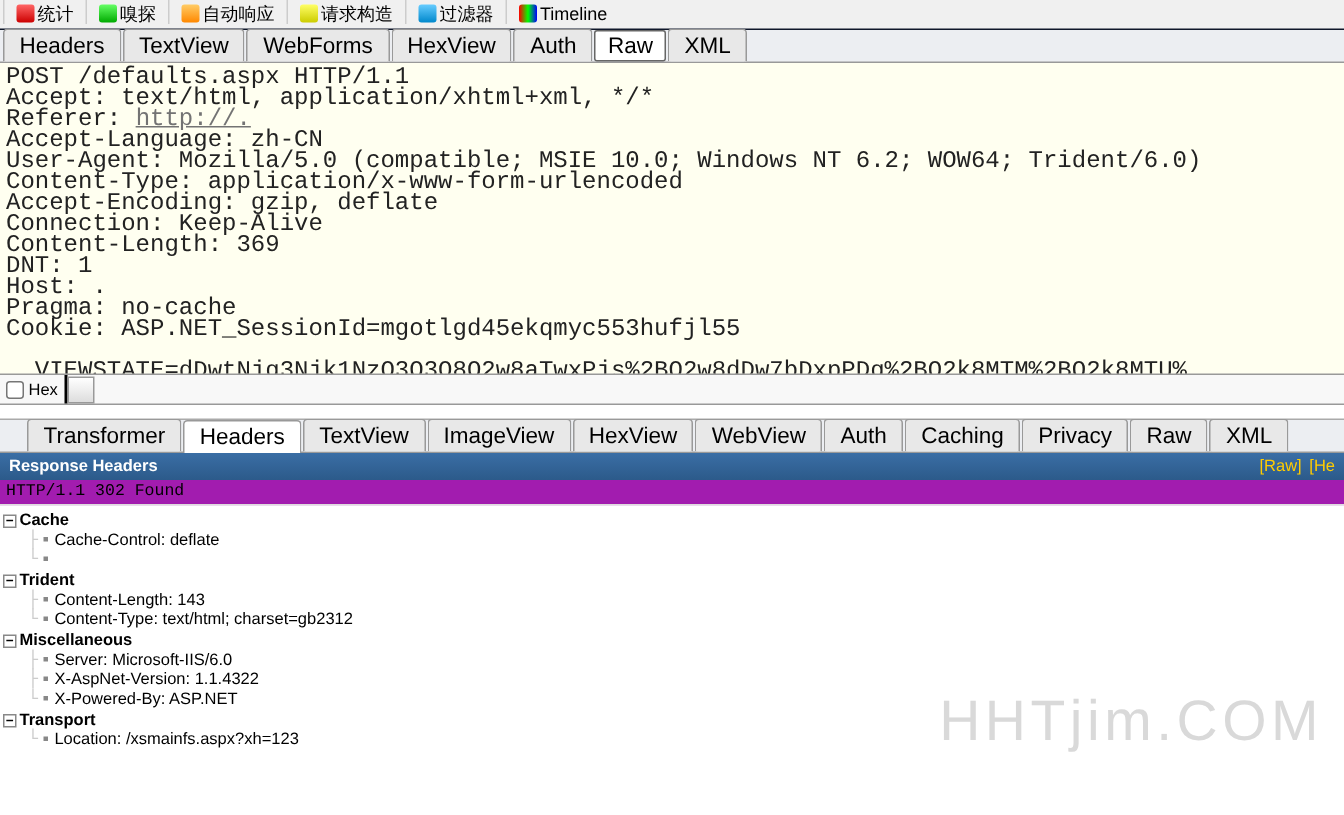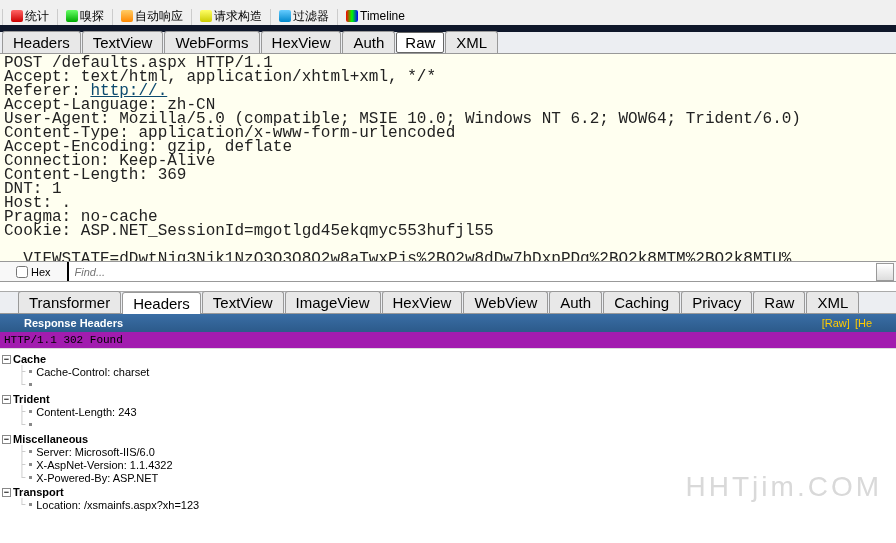--- a/index.html
+++ b/index.html
@@ -1,50 +1,50 @@
 <!DOCTYPE html>
 <html><head>
 <meta charset="utf-8">
 <style>
   * { box-sizing: border-box; margin: 0; padding: 0; }
   body { font-family: Tahoma, sans-serif; font-size: 11px; background: #fff; color: #000; width: 896px; height: 543px; overflow: hidden; position: relative; }
-  .toolbar { display: flex; align-items: flex-end; height: 32px; border-bottom: 7px solid #0f172a; background: #f0f0f0; padding: 0 2px; gap: 4px; }
+  .toolbar { display: flex; align-items: flex-start; height: 20px; border-bottom: 1px solid #0f172a; background: #f0f0f0; padding: 0 2px; gap: 4px; }
   .tb-item { display: flex; align-items: center; gap: 2px; padding: 0 4px; height: 18px; cursor: pointer; font-size: 12px; }
   .tb-sep { width: 1px; height: 16px; background: #ccc; }
   .ico { width: 12px; height: 12px; display: inline-block; }
   .ico-red { background: linear-gradient(#f66,#c00); border-radius: 2px; }
   .ico-green { background: linear-gradient(#6f6,#0a0); border-radius: 2px; }
   .ico-orange { background: linear-gradient(#fc6,#f80); border-radius: 2px; }
   .ico-yellow { background: linear-gradient(#ff6,#cc0); border-radius: 2px; }
   .ico-blue { background: linear-gradient(#6cf,#08c); border-radius: 2px; }
   .ico-multi { background: linear-gradient(90deg,#f00,#0f0,#00f); border-radius: 2px; }
   .tabbar { display: flex; align-items: flex-end; height: 22px; background: #eceef2; border-bottom: 1px solid #999; padding-left: 2px; }
   .tab { padding: 2px 10px; font-size: 15px; border: 1px solid #999; border-bottom: none; background: #e8e8e8; margin-right: 1px; cursor: pointer; border-radius: 3px 3px 0 0; }
   .tab.active { background: #fff; position: relative; top: 1px; }
   .tab.boxed { border: 1px solid #666; border-radius: 2px; background: #fff; padding: 1px 8px; }
   .request-body { background: #fffff0; font-family: "Courier New", monospace; font-size: 16px; line-height: 14px; padding: 2px 4px; white-space: pre; border-bottom: 1px solid #999; height: 208px; overflow: hidden; color: #222; }
-  .request-body a { color: #0c4a6e; text-decoration: underline; }
+  .request-body a { color: #737373; text-decoration: underline; }
   .findbar { display: flex; align-items: center; height: 20px; border-bottom: 1px solid #999; background: #f8f8f8; }
-  .hexchk { display: flex; align-items: center; gap: 3px; padding: 0 16px; border-right: 2px solid #000000; height: 100%; }
+  .hexchk { display: flex; align-items: center; gap: 3px; padding: 0 4px; border-right: 2px solid #000000; height: 100%; }
   .hexchk input { width: 12px; height: 12px; }
   .findinput { flex: 1; border: none; padding: 2px 6px; font-size: 11px; font-style: italic; color: #999; height: 100%; outline: none; }
   .findbtn { width: 18px; height: 18px; background: linear-gradient(#fff,#ddd); border: 1px solid #999; margin-right: 2px; }
   .gap { height: 10px; background: #fff; border-bottom: 1px solid #aaa; }
   .tabbar2 { display: flex; align-items: flex-end; height: 22px; background: #eceef2; border-bottom: 1px solid #999; padding-left: 18px; }
-  .resphdr { display: flex; align-items: center; justify-content: space-between; height: 18px; background: linear-gradient(#3a6ea5,#2c5a8a); color: #fff; font-weight: bold; font-size: 11px; padding: 0 24px; }
+  .resphdr { display: flex; align-items: center; justify-content: space-between; height: 18px; background: linear-gradient(#3a6ea5,#2c5a8a); color: #fff; font-weight: bold; font-size: 11px; padding: 0 6px; }
   .resphdr .rlinks span { color: #ffcc00; font-weight: normal; cursor: pointer; margin-left: 2px; }
   .statusline { font-family: "Courier New", monospace; font-size: 11px; padding: 2px 4px; background: #a21caf; border-bottom: 1px solid #ddd; }
   .tree { background: #fff; padding: 4px 2px; font-size: 11px; }
   .tree-group { margin-bottom: 2px; }
   .tree-group .ghdr { display: flex; align-items: center; gap: 2px; font-weight: bold; cursor: pointer; }
   .tree-group .ghdr .pm { width: 9px; height: 9px; border: 1px solid #888; display: flex; align-items: center; justify-content: center; font-size: 9px; line-height: 7px; background: #fff; }
   .tree-item { display: flex; align-items: center; margin-left: 10px; }
   .tree-item .line { color: #ccc; font-family: monospace; white-space: pre; }
   .tree-item .dot { width: 3px; height: 3px; background: #888; margin: 0 4px; }
-  .watermark { position: absolute; right: 14px; bottom: 40px; font-size: 28px; font-family: Arial,sans-serif; letter-spacing: 3px; color: #d9d9d9; font-weight: 500; pointer-events: none; }
+  .watermark { position: absolute; right: 14px; bottom: 40px; font-size: 38px; font-family: Arial,sans-serif; letter-spacing: 3px; color: #d9d9d9; font-weight: 500; pointer-events: none; }
 </style>
 </head>
 <body>
 
 <div class="toolbar">
   <div class="tb-sep"></div>
   <div class="tb-item">
       <span class="ico ico-red"></span>
       <span>统计</span>
     </div>
@@ -102,21 +102,20 @@
 __VIEWSTATE=dDwtNjg3Njk1NzQ3O3Q8O2w8aTwxPjs%2BO2w8dDw7bDxpPDg%2BO2k8MTM%2BO2k8MTU%
 2BOz47bDxOPHA8O3A8bDxvbmNsaWNrOz47bDx3aW5kb3cuY2xvc2UoKVw7Oz4%2BPjs7Pjt0PHA8bDxWaXNpYmxlOz47bDxvPGY%2BOz4%2BOzs%
 2BO3Q8cDxsPFZpc2libHU7PjtsPG88Zj47Pj47Oz47Pj47bDxpbWdETDtpbWdUQzs%2BPl3kXMX5uBkegMz%2FKS6VqGrN6Kkt&amp;tbYHM=        .&amp;tbPSW=    .
 &amp;ddlSF=%D1%A7%C9%FA&amp;imgDL.x=7&amp;imgDL.y=20</div>
 
 <div class="findbar">
   <label class="hexchk">
     <input type="checkbox" style="">
     <span>Hex</span>
   </label>
-  <input class="findinput" placeholder="Find..." style="">
   <div class="findbtn"></div>
 </div>
 
 <div class="gap"></div>
 
 <div class="tabbar2" id="respTabs">
     <div class="tab">Transformer</div>
     <div class="tab active">Headers</div>
     <div class="tab">TextView</div>
     <div class="tab">ImageView</div>
@@ -141,40 +140,41 @@
 
 <div class="tree" id="tree">
     <div class="tree-group">
       <div class="ghdr">
         <span class="pm">−</span>
         <span>Cache</span>
       </div>
       <div class="tree-item">
         <span class="line"> ├</span>
         <span class="dot"></span>
-        <span>Cache-Control: charset</span>
+        <span>Cache-Control: deflate</span>
       </div>
       <div class="tree-item">
         <span class="line"> └</span>
         <span class="dot"></span>
       </div>
     </div>
     <div class="tree-group">
       <div class="ghdr">
         <span class="pm">−</span>
         <span>Trident</span>
       </div>
       <div class="tree-item">
         <span class="line"> ├</span>
         <span class="dot"></span>
-        <span>Content-Length: 243</span>
-      </div>
-      <div class="tree-item">
-        <span class="line"> └</span>
-        <span class="dot"></span>
+        <span>Content-Length: 143</span>
+      </div>
+      <div class="tree-item">
+        <span class="line"> └</span>
+        <span class="dot"></span>
+        <span>Content-Type: text/html; charset=gb2312</span>
       </div>
     </div>
     <div class="tree-group">
       <div class="ghdr">
         <span class="pm">−</span>
         <span>Miscellaneous</span>
       </div>
       <div class="tree-item">
         <span class="line"> ├</span>
         <span class="dot"></span>

